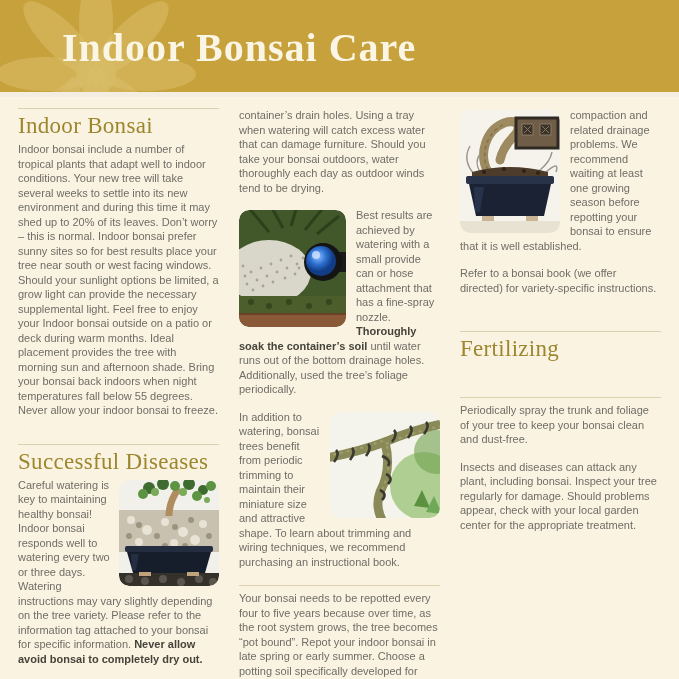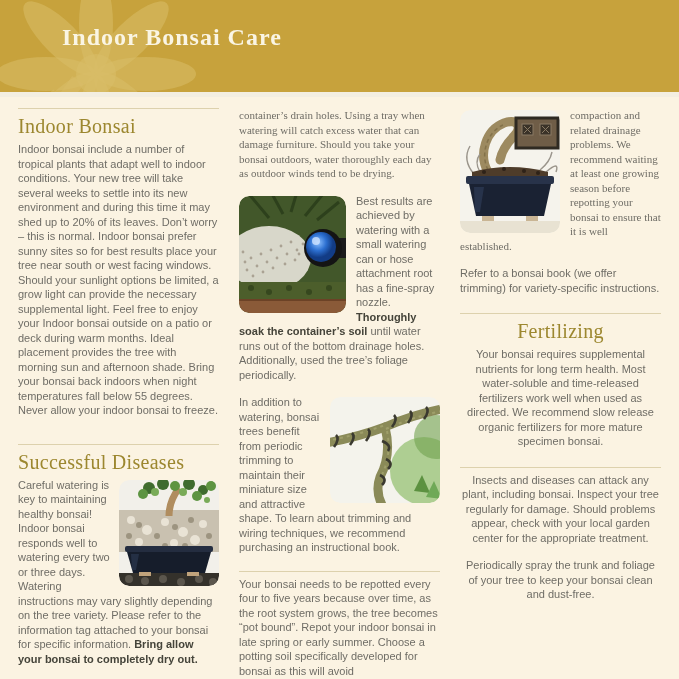--- a/index.html
+++ b/index.html
@@ -10,39 +10,39 @@
   }
   
   .header{
     height:97px;background:#c7a23c;position:relative;overflow:hidden;
     border-bottom:5px solid #f3eee1;box-sizing:border-box;
   }
   .flower{position:absolute;left:-22px;top:-38px;pointer-events:none;}
   .header-title{
     position:absolute;left:62px;top:24px;
     font-family:"Liberation Serif","DejaVu Serif",serif;
-    font-size:24px;font-weight:bold;letter-spacing:1px;color:#faf5e4;
+    font-size:40px;font-weight:bold;letter-spacing:1px;color:#faf5e4;
   }
   
   .main{
     display:flex;gap:20px;padding:11px 18px 0 18px;box-sizing:border-box;
     color:#6f6d66;font-size:11px;line-height:14.5px;
   }
   .col{flex:1;min-width:0;}
   .col p{margin:0 0 13px 0;}
   .rule{border-top:1px solid #ddd1ad;margin:0 0 5px 0;height:0;}
   h2{
     margin:0 0 4px 0;font-family:"Liberation Serif","DejaVu Serif",serif;
-    font-weight:normal;font-size:20px;line-height:24px;color:#9c872f;letter-spacing:.3px;
+    font-weight:normal;font-size:23px;line-height:24px;color:#9c872f;letter-spacing:.3px;
   }
   .sec{clear:both;}
   .gap26{margin-top:26px;}
   .gap16{margin-top:16px;}
-  .gap28{margin-top:18px;text-align:center;}
-  .top8{margin-top:8px;font-family:Liberation Serif, serif;}
+  .gap28{margin-top:36px;}
+  .top8{margin-top:8px;}
   b,strong{color:#45443a;}
   .ph{border-radius:10px;display:block;}
   .ph-right{float:right;margin:2px 0 5px 8px;}
   .ph-left{float:left;margin:2px 10px 5px 0;}
 </style>
 </head>
 <body>
 
 <div class="sheet">
 
@@ -136,21 +136,21 @@
                   <circle cx="26" cy="101" r="4"></circle>
                   <circle cx="44" cy="99" r="4"></circle>
                   <circle cx="62" cy="102" r="4"></circle>
                   <circle cx="80" cy="99" r="4"></circle>
                   <circle cx="94" cy="102" r="4"></circle>
                 </g>
               <rect x="20" y="92" width="12" height="4" fill="#c0a37c"></rect>
                 <rect x="68" y="92" width="12" height="4" fill="#c0a37c"></rect>
             </g>
           </svg>
-          <span>Careful watering is key to maintaining healthy bonsai! Indoor bonsai responds well to watering every two or three days. Watering instructions may vary slightly depending on the tree variety. Please refer to the information tag attached to your bonsai for specific information. </span><strong>Bring allow your bonsai to completely dry out.</strong>
+          <span>Careful watering is key to maintaining healthy bonsai! Indoor bonsai responds well to watering every two or three days. Watering instructions may vary slightly depending on the tree variety. Please refer to the information tag attached to your bonsai for specific information. </span><strong>Never allow avoid bonsai to completely dry out.</strong>
         </p>
 
       </div>
     </div>
 
     <div class="col">
       <p class="top8">container’s drain holes. Using a tray when watering will catch excess water that can damage furniture. Should you take your bonsai outdoors, water thoroughly each day as outdoor winds tend to be drying.</p>
 
       <p>
         <svg class="ph ph-left" width="107" height="117" viewBox="0 0 107 117">
@@ -205,21 +205,21 @@
                 <circle cx="12" cy="92" r="3"></circle>
                 <circle cx="30" cy="96" r="3"></circle>
                 <circle cx="50" cy="92" r="3"></circle>
                 <circle cx="70" cy="96" r="3"></circle>
                 <circle cx="90" cy="92" r="3"></circle>
               </g>
             <rect x="0" y="104" width="107" height="13" fill="#8a5a38"></rect>
             <rect x="0" y="103" width="107" height="2" fill="#6c4226"></rect>
           </g>
         </svg>
-        <span>Best results are achieved by watering with a small watering can or hose attachment root has a fine-spray nozzle. </span><strong>Thoroughly soak the container’s soil</strong><span> until water runs out of the bottom drainage holes. Additionally, used the tree’s foliage periodically.</span>
+        <span>Best results are achieved by watering with a small provide can or hose attachment that has a fine-spray nozzle. </span><strong>Thoroughly soak the container’s soil</strong><span> until water runs out of the bottom drainage holes. Additionally, used the tree’s foliage periodically.</span>
       </p>
 
       <p class="sec">
         <svg class="ph ph-right" width="110" height="106" viewBox="0 0 110 106">
           <defs>
               <clipPath id="c3">
                 <rect x="0" y="0" width="110" height="106" rx="10"></rect>
               </clipPath>
             </defs>
           <g clip-path="url(#c3)">
@@ -294,30 +294,29 @@
             <rect x="6" y="66" width="88" height="8" rx="2" fill="#28334a"></rect>
             <path d="M9,74 L91,74 L84,106 L16,106 Z" fill="#1a2233"></path>
             <path d="M14,77 L24,77 L20,102 L15,102 Z" fill="#2e3b56" opacity="0.7"></path>
             <rect x="22" y="106" width="12" height="5" fill="#c9b594"></rect>
               <rect x="66" y="106" width="12" height="5" fill="#c9b594"></rect>
             <rect x="0" y="111" width="100" height="12" fill="#e8e2d2"></rect>
           </g>
         </svg>
         <span>compaction and related drainage problems. We recommend waiting at least one growing season before repotting your bonsai to ensure that it is well established.</span>
       </p>
-      <p class="sec">Refer to a bonsai book (we offer trimming) for variety-specific instructions.</p>
+      <p class="sec">Refer to a bonsai book (we offer directed) for variety-specific instructions.</p>
 
       <div class="sec gap28">
         <div class="rule"></div>
         <h2>Fertilizing</h2>
-        <p>Your bonsai requires supplemental nutrients for long term health. Most water-soluble and time-released fertilizers work well when used as directed. We recommend slow release organic fertilizers for more mature specimen bonsai.</p>
       </div>
 
       <div class="sec gap28">
         <div class="rule"></div>
+        <p>Periodically spray the trunk and foliage of your tree to keep your bonsai clean and dust-free.</p>
         <p>Insects and diseases can attack any plant, including bonsai. Inspect your tree regularly for damage. Should problems appear, check with your local garden center for the appropriate treatment.</p>
-        <p>Periodically spray the trunk and foliage of your tree to keep your bonsai clean and dust-free.</p>
       </div>
 
     </div>
 
   </div>
 </div>
 
 </body></html>

